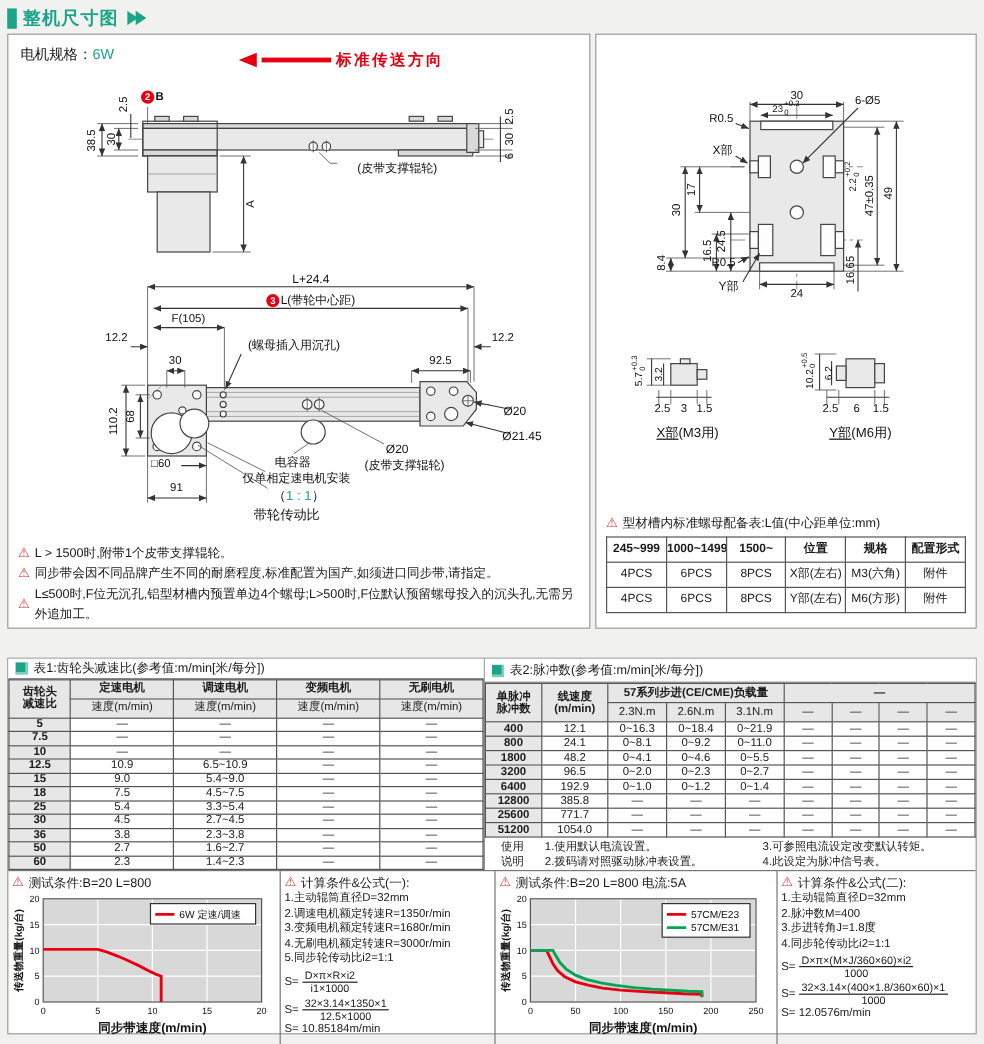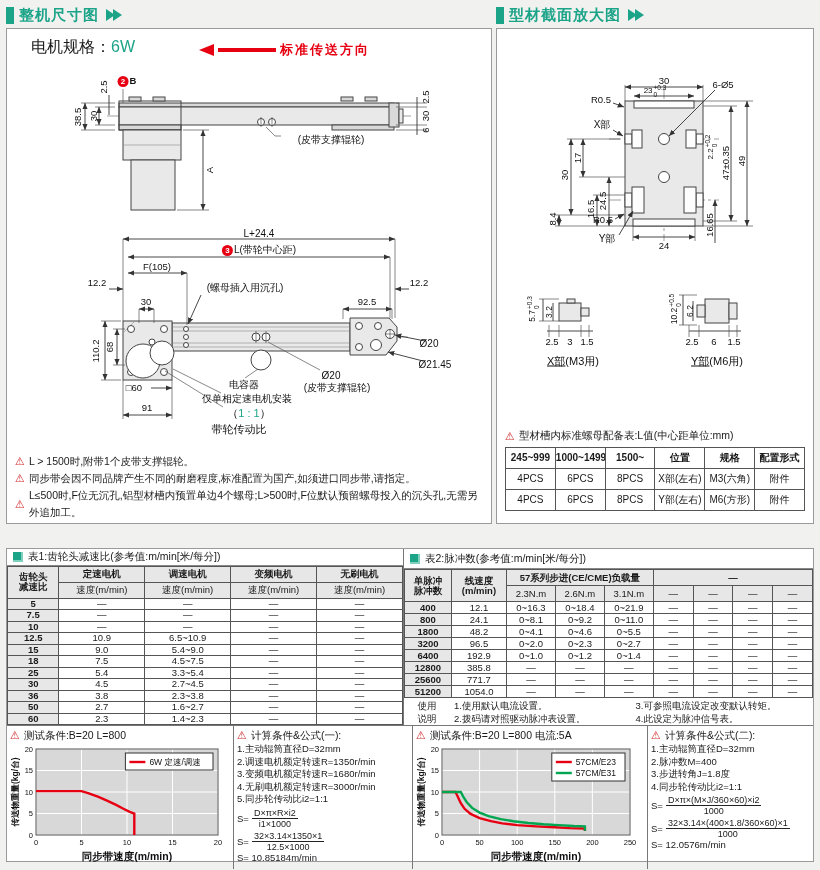--- a/index.html
+++ b/index.html
@@ -6,21 +6,21 @@
   body{width:820px;height:870px;background:#f1f1ef;font-family:"Liberation Sans","DejaVu Sans",sans-serif;color:#1a1a1a;position:relative;overflow:hidden}
   .panel{position:absolute}
   .sec-h{display:flex;align-items:center;height:22px;gap:5px}
   .bar{width:8px;height:17px;background:#1ca489}
   .sec-title{font-size:15px;font-weight:bold;color:#1ca489;letter-spacing:1px}
   .sec-arrow{margin-left:2px}
   .panel-box{position:absolute;left:0;right:0;bottom:0;top:24px;background:#fff;border:1px solid #9a9a9a}
   .teal{color:#1ca489}
   .warn{color:#d02b2b;font-size:11px;line-height:11px}
   .cnum{display:inline-block;width:11px;height:11px;border-radius:50%;background:#e60012;color:#fff;font-size:8px;line-height:11px;text-align:center;font-weight:bold;margin-right:1px}
-  .motor-spec{position:absolute;left:24px;top:8px;font-size:16px}
+  .motor-spec{position:absolute;left:10px;top:8px;font-size:12px}
   .direction{position:absolute;left:192px;top:12px;display:flex;align-items:center;gap:4px}
   .arr-head{width:0;height:0;border-top:6px solid transparent;border-bottom:6px solid transparent;border-right:15px solid #e60012}
   .arr-bar{width:58px;height:4px;background:#e60012}
   .dir-text{color:#e60012;font-weight:bold;font-size:13px;letter-spacing:2px}
   .dwg-wrap{position:absolute}
   .dwg-wrap svg{position:absolute;left:0;top:0}
   svg text{font-family:"Liberation Sans",sans-serif;fill:#111}
   .hlabel{position:absolute;transform:translate(-50%,-50%);font-size:9.5px;white-space:nowrap;color:#111;z-index:2}
   .vlabel{position:absolute;transform:translate(-50%,-50%) rotate(-90deg);font-size:9.5px;white-space:nowrap;color:#111;z-index:2}
   .tol{display:inline-flex;flex-direction:column;align-items:flex-start;font-size:6.5px;line-height:6.5px;margin-left:1px;vertical-align:middle}
@@ -243,28 +243,20 @@
         </div>
         <div class="note-line">
           <span class="warn">⚠</span>
           <span>L≤500时,F位无沉孔,铝型材槽内预置单边4个螺母;L&gt;500时,F位默认预留螺母投入的沉头孔,无需另外追加工。</span>
         </div>
       </div>
   </div>
 </div>
 
 <div class="panel" style="left:496px;top:4px;width:318px;height:520px">
-  <div class="sec-h">
-    <span class="bar"></span>
-    <span class="sec-title">型材截面放大图</span>
-    <svg class="sec-arrow" width="18" height="14">
-        <polygon points="0,1 9,7 0,13" fill="#1ca489"></polygon>
-        <polygon points="7,1 16,7 7,13" fill="#1ca489"></polygon>
-      </svg>
-  </div>
   <div class="panel-box">
 
     <div class="dwg-wrap" style="left:8px;top:44px;width:300px;height:196px">
       <svg width="300" height="196">
         <defs>
             <marker id="arC" markerWidth="8" markerHeight="8" refX="7" refY="3" orient="auto-start-reverse">
               <path d="M0,0L7,3L0,6Z" fill="#333"></path>
             </marker>
           </defs>
         <line class="cl" x1="159" y1="14" x2="159" y2="168"></line>

